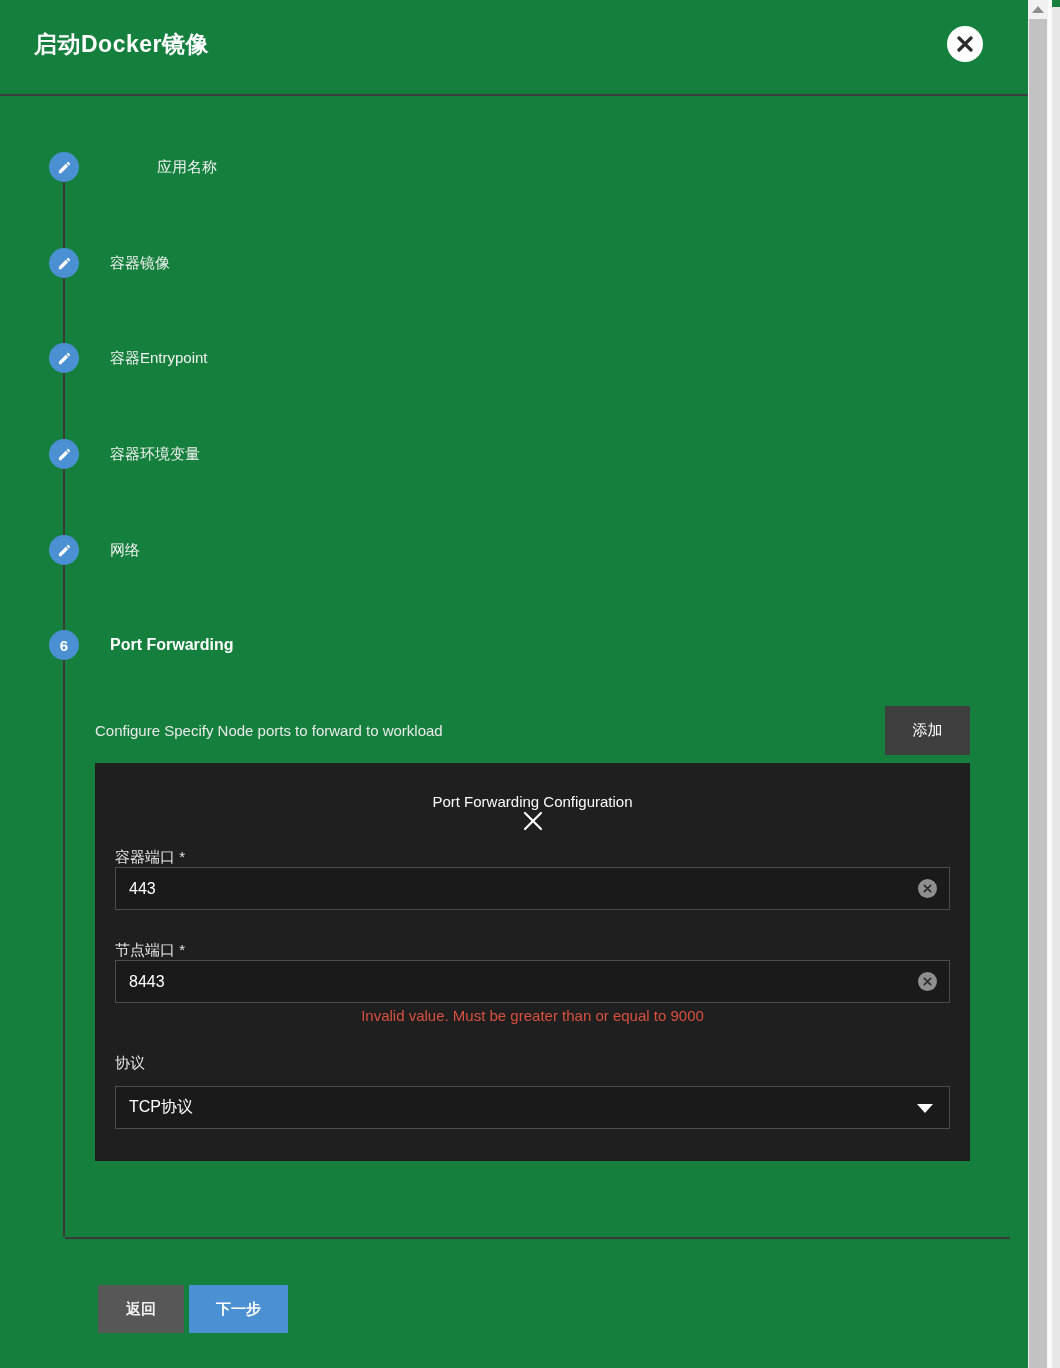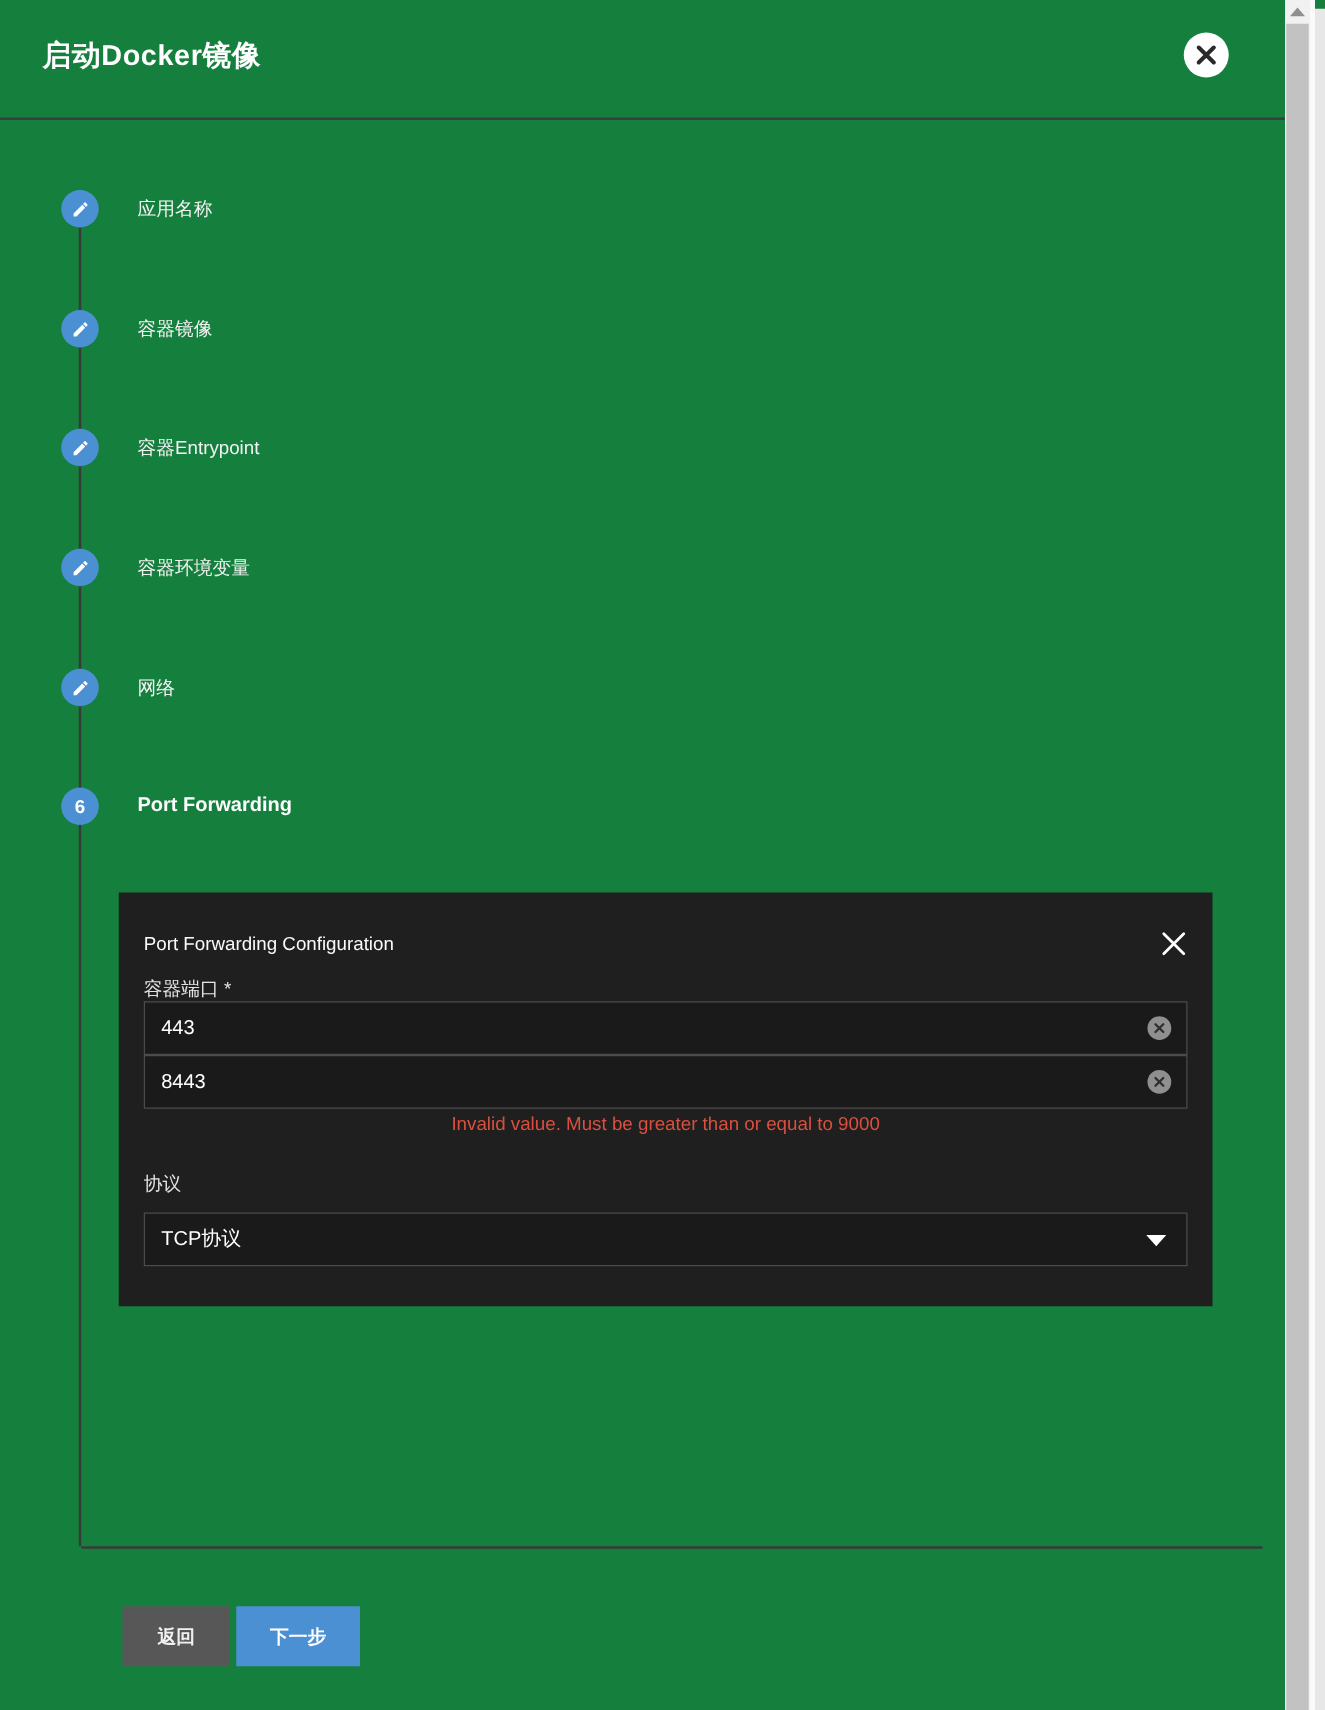--- a/index.html
+++ b/index.html
@@ -27,21 +27,21 @@
   .step-label { margin-left:31px; font-size:15px; color:#f2f2f2; white-space:nowrap; }
   .step-label.bold { font-weight:bold; font-size:16px; color:#fff; }
 
   
   .pf-section { position:absolute; left:95px; top:706px; width:875px; z-index:1; }
   .pf-toprow { display:flex; align-items:center; justify-content:space-between; height:49px; }
   .pf-desc { font-size:15px; color:#e9e9e9; }
   .add-btn { width:85px; height:49px; background:#3f3f3f; color:#fff; border:none; font-size:15px;
     font-family:inherit; cursor:pointer; }
   .card { margin-top:8px; background:#1f1f1f; padding:20px 20px 32px 20px; }
-  .card-head { display:flex; align-items:center; justify-content:space-between; margin-top:10px; }
+  .card-head { display:flex; align-items:center; justify-content:space-between; margin-top:10px;flex-direction:column; }
   .card-title { font-size:15px; color:#fafafa; }
   .card-close { background:none; border:none; cursor:pointer; padding:0; line-height:0; }
   .card-close svg { width:22px; height:22px; }
   .fld-label { font-size:15px; color:#e4e4e4; }
   .lbl1 { margin-top:16px; } .lbl2 { margin-top:31px; } .lbl3 { margin-top:30px; }
   .inp-wrap { position:relative; margin-top:0; }
   .inp { width:100%; height:43px; background:#1a1a1a; border:1px solid #4c4c4c; color:#fff;
     font-size:16px; font-family:inherit; padding:0 40px 0 13px; outline:none; }
   .clear-btn { position:absolute; right:13px; top:12px; width:19px; height:19px; border-radius:50%;
     background:#8f8f8f; border:none; cursor:pointer; display:flex; align-items:center; justify-content:center; }
@@ -79,21 +79,21 @@
     <span style="line-height:0;">
       <svg viewBox="0 0 16 16">
           <path d="M2 2 L14 14 M14 2 L2 14" stroke="#2a2a2a" stroke-width="3.2" stroke-linecap="round"></path>
         </svg>
     </span>
   </button>
   <div class="hdr-divider"></div>
 
   <div class="connector"></div>
 
-  <div class="step" style="top:152px;">
+  <div class="step" style="top:152px;gap:47px;">
     <span class="step-badge">
       <svg viewBox="0 0 24 24">
           <path d="M3 17.25V21h3.75L17.81 9.94l-3.75-3.75L3 17.25zM20.71 7.04c.39-.39.39-1.02 0-1.41l-2.34-2.34a1 1 0 0 0-1.41 0l-1.83 1.83 3.75 3.75 1.83-1.83z"></path>
         </svg>
     </span>
     <span class="step-label">应用名称</span>
   </div>
   <div class="step" style="top:248px;">
     <span class="step-badge">
       <svg viewBox="0 0 24 24">
@@ -128,20 +128,24 @@
   </div>
 
   <div class="step" style="top:630px;">
     <span class="step-badge">
       <span class="step-num">6</span>
     </span>
     <span class="step-label bold">Port Forwarding</span>
   </div>
 
   <div class="pf-section">
+    <div class="pf-toprow">
+      <span class="pf-desc">Configure Specify Node ports to forward to workload</span>
+      <button class="add-btn">添加</button>
+    </div>
 
     <div class="card">
       <div class="card-head">
         <span class="card-title">Port Forwarding Configuration</span>
         <button class="card-close">
           <span style="line-height:0;">
             <svg viewBox="0 0 22 22">
                 <path d="M3 3 L19 19 M19 3 L3 19" stroke="#fff" stroke-width="2.2" stroke-linecap="round"></path>
               </svg>
           </span>
@@ -153,20 +157,21 @@
         <input class="inp" type="text" value="443" style="">
         <button class="clear-btn">
           <span style="line-height:0;">
             <svg viewBox="0 0 10 10">
                 <path d="M1.5 1.5 L8.5 8.5 M8.5 1.5 L1.5 8.5" stroke="#2e2e2e" stroke-width="2" stroke-linecap="round"></path>
               </svg>
           </span>
         </button>
       </div>
 
+      <div class="fld-label lbl2">节点端口 *</div>
       <div class="inp-wrap">
         <input class="inp" type="text" value="8443" style="">
         <button class="clear-btn">
           <span style="line-height:0;">
             <svg viewBox="0 0 10 10">
                 <path d="M1.5 1.5 L8.5 8.5 M8.5 1.5 L1.5 8.5" stroke="#2e2e2e" stroke-width="2" stroke-linecap="round"></path>
               </svg>
           </span>
         </button>
       </div>

